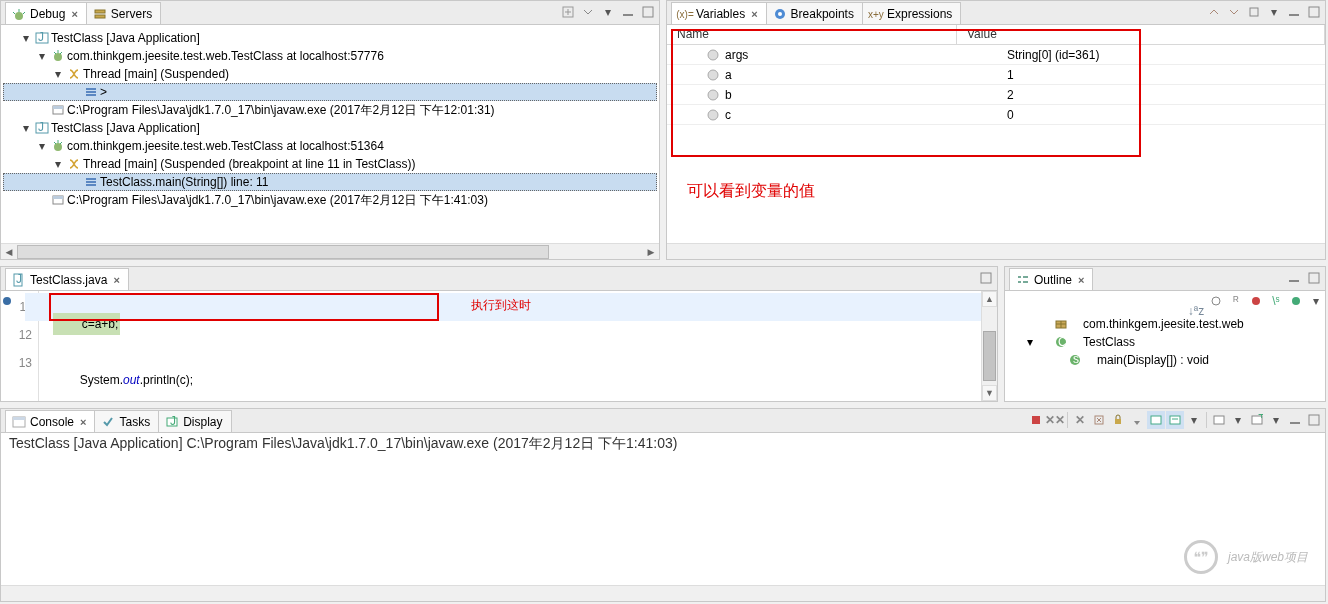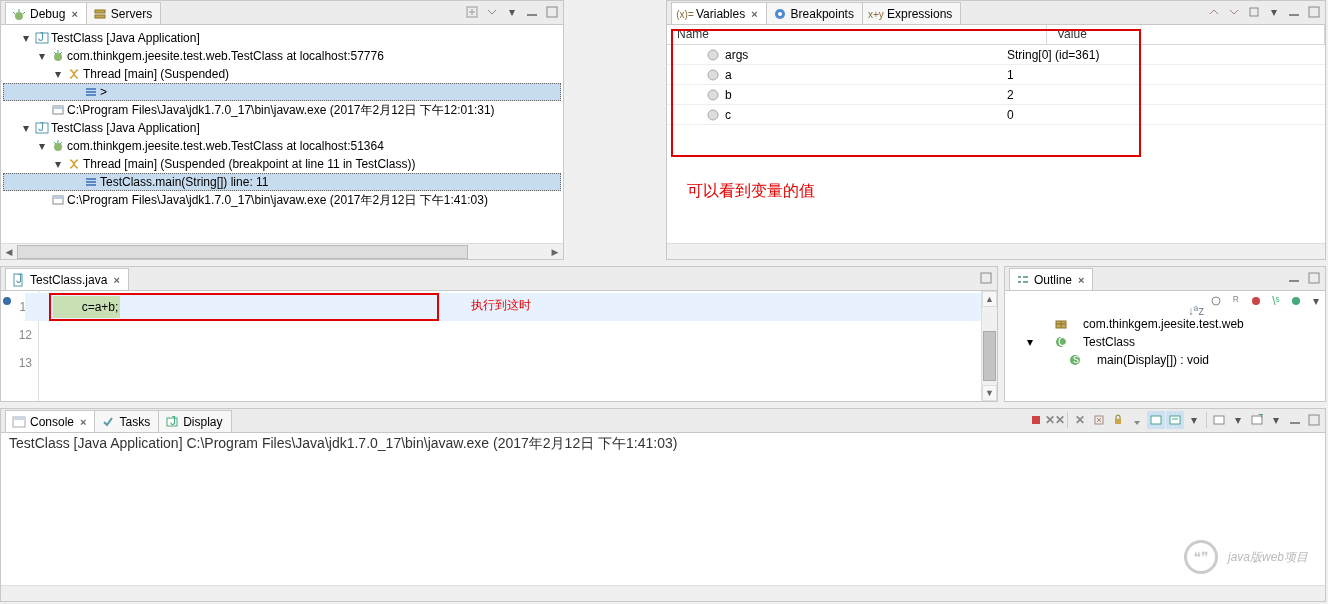--- a/index.html
+++ b/index.html
@@ -28,36 +28,36 @@
 .var-row .c2 { flex: 1; padding-left: 10px; display: flex; align-items: center; }
 .redbox { position: absolute; border: 2px solid #e00000; pointer-events: none; }
 .redtext { position: absolute; color: #e00000; font-size: 16px; }
 .code-area { flex: 1; display: flex; background: #fff; overflow: hidden; }
 .ruler { width: 38px; background: #fff; border-right: 1px solid #e0e0e0; font-family: Consolas, monospace; font-size: 20px; color: #888; text-align: right; padding-right: 6px; line-height: 28px; padding-top: 2px; position: relative; }
 .ruler .bp { position: absolute; left: 2px; width: 8px; height: 8px; border-radius: 50%; background: #3a6ea5; }
 .code { flex: 1; font-family: Consolas, monospace; font-size: 20px; line-height: 28px; padding-left: 14px; position: relative; padding-top: 2px; }
 .code-line { white-space: pre; position: relative; }
 .current-line { position: absolute; background: #e8f2fe; height: 28px; }
 .exec-box { position: absolute; border: 2px solid #e00000; height: 28px; pointer-events: none; }
-.highlight-green { background: #c8e0b4; display: inline-block; height: 22px; padding: 0 2px; margin-top: 3px; line-height: 22px; }
+.highlight-green { background: #c8e0b4; display: inline-block; height: 22px; padding: 0 2px; margin-top: 20px; line-height: 22px; }
 .kw-italic { font-style: italic; color: #0000c0; }
 .outline-row { display: flex; align-items: center; gap: 16px; height: 18px; padding-left: 6px; }
 .console-text { padding: 2px 8px; font-size: 14px; color: #333; }
 .scrollbar-v { position: absolute; right: 0; top: 24px; bottom: 0; width: 16px; background: #f0f0f0; border-left: 1px solid #ddd; }
 .scrollbar-v .thumb { background: #c4c4c4; border: 1px solid #aaa; position: absolute; left: 1px; right: 1px; }
 .scrollbar-v .up, .scrollbar-v .dn { height: 16px; display: flex; align-items: center; justify-content: center; font-size: 9px; color: #666; position: absolute; left: 0; right: 0; border: 1px solid #ddd; background: #f7f7f7; }
 .scrollbar-v .up { top: 0; } .scrollbar-v .dn { bottom: 0; }
 .watermark { position: absolute; right: 20px; bottom: 30px; color: #bbb; font-size: 28px; font-style: italic; display: flex; align-items: center; gap: 10px; }
 .watermark .wm-ic { width: 34px; height: 34px; border: 3px solid #ccc; border-radius: 50%; display: flex; align-items: center; justify-content: center; font-size: 14px; color: #ccc; font-style: normal; }
 svg { display: block; }
 </style>
 </head>
 <body>
 
-<div class="pane" style="left:0; top:0; width:564px; height:260px;">
+<div class="pane" style="left:0; top:0; width:660px; height:260px;">
   <div class="tabbar">
     <div class="tabs">
       <div class="tab active">
         <span class="ic">
             <svg width="14" height="14">
               <circle cx="7" cy="9" r="4" fill="#8fb96f"></circle>
               <line x1="3" y1="7" x2="1" y2="5" stroke="#4a7"></line>
               <line x1="11" y1="7" x2="13" y2="5" stroke="#4a7"></line>
               <line x1="7" y1="5" x2="7" y2="2" stroke="#4a7"></line>
             </svg>
@@ -257,21 +257,21 @@
         </span>
       <span class="btn">
           <svg width="12" height="12">
             <rect x="1" y="1" width="10" height="10" fill="none" stroke="#888"></rect>
           </svg>
         </span>
     </div>
   </div>
   <div class="var-table">
     <div class="var-head">
-      <div style="width:380px;">Name</div>
+      <div style="width:290px;">Name</div>
       <div style="flex:1;">Value</div>
     </div>
     <div id="var-rows">
         <div class="var-row">
           <div class="c1">
             <span class="ic">
               <svg width="12" height="12">
                 <circle cx="6" cy="6" r="5" fill="#ddd" stroke="#aaa"></circle>
               </svg>
             </span>
@@ -345,20 +345,21 @@
     <div class="ruler" id="ruler">
         <div>11</div>
         <div class="bp" style="top: 6px;"></div>
         <div>12</div>
         <div>13</div>
       </div>
     <div class="code" id="code">
       <div class="current-line" style="left:-14px;right:0;top:2px;"></div>
     <div class="code-line"><span class="highlight-green">        c=a+b;</span></div>
         <div class="code-line">        </div>
+        <div class="code-line">        System.<span class="kw-italic">out</span>.println(c);</div>
       </div>
   </div>
   <div class="scrollbar-v">
     <div class="up">▲</div>
     <div class="thumb" style="top:40px;height:50px;"></div>
     <div class="dn">▼</div>
   </div>
   <div class="exec-box" style="left:48px;top:26px;width:390px;height:28px;"></div>
   <div class="redtext" style="left:470px;top:30px;font-size:12px;">执行到这时</div>
 </div>

